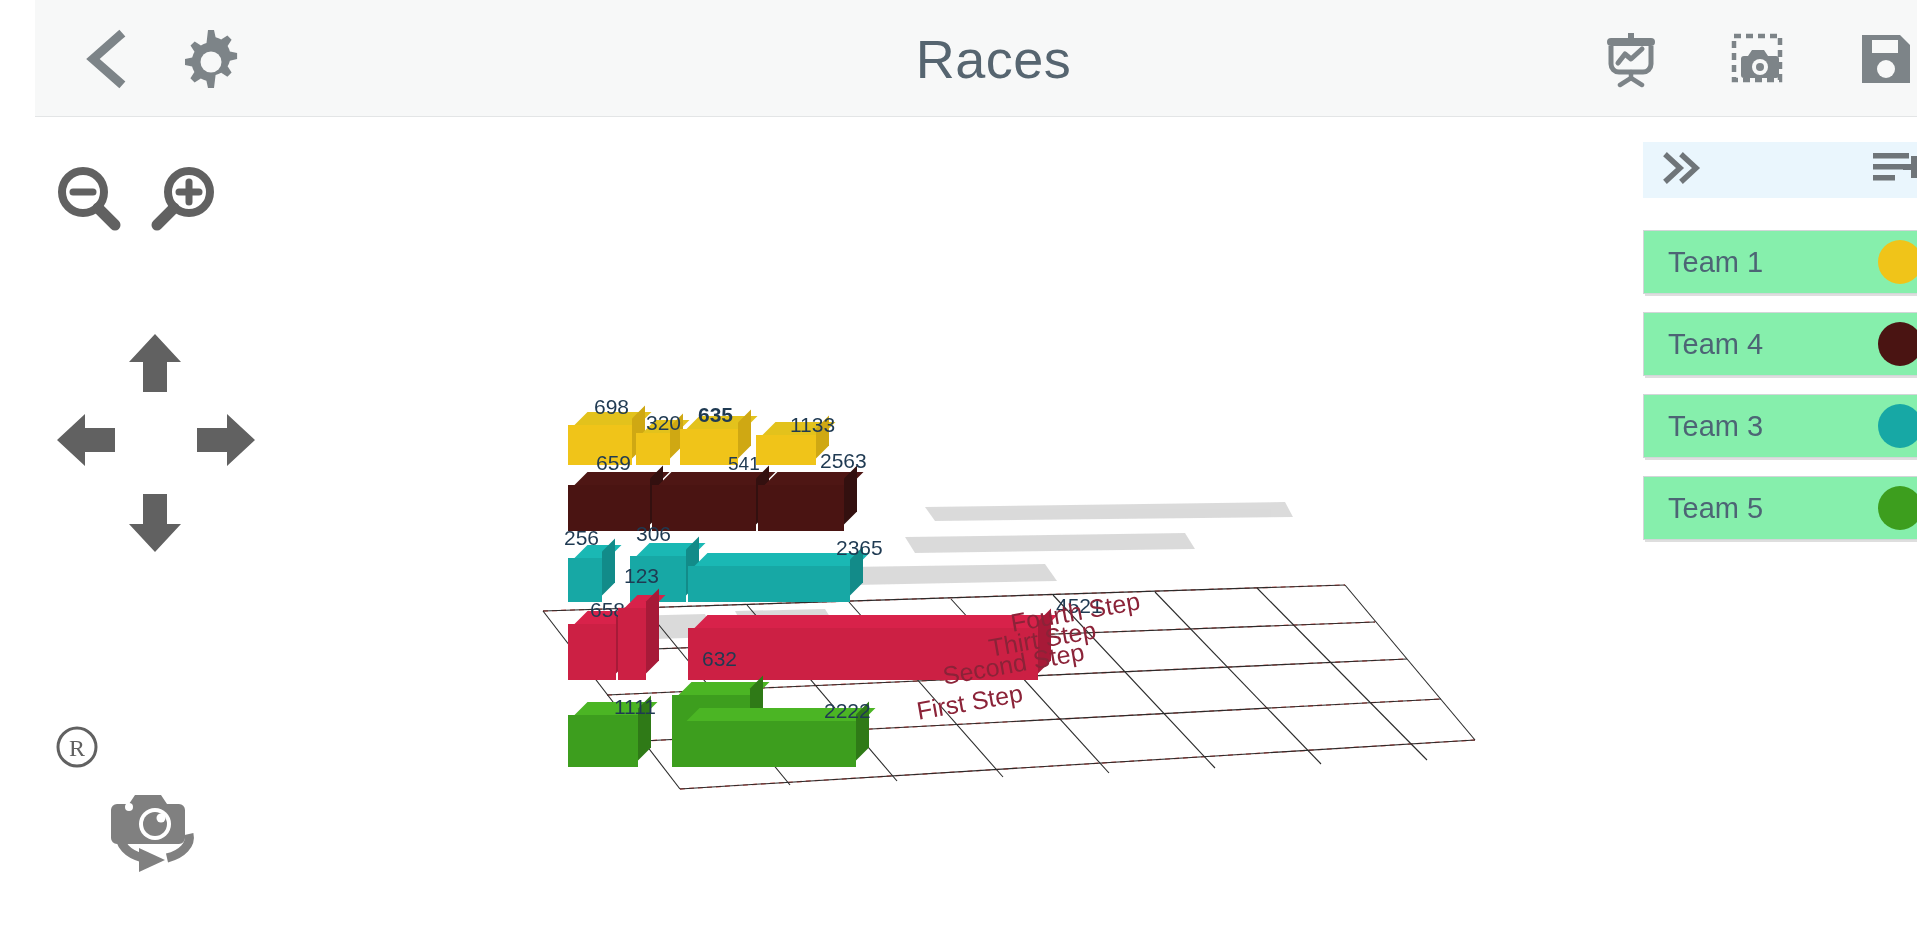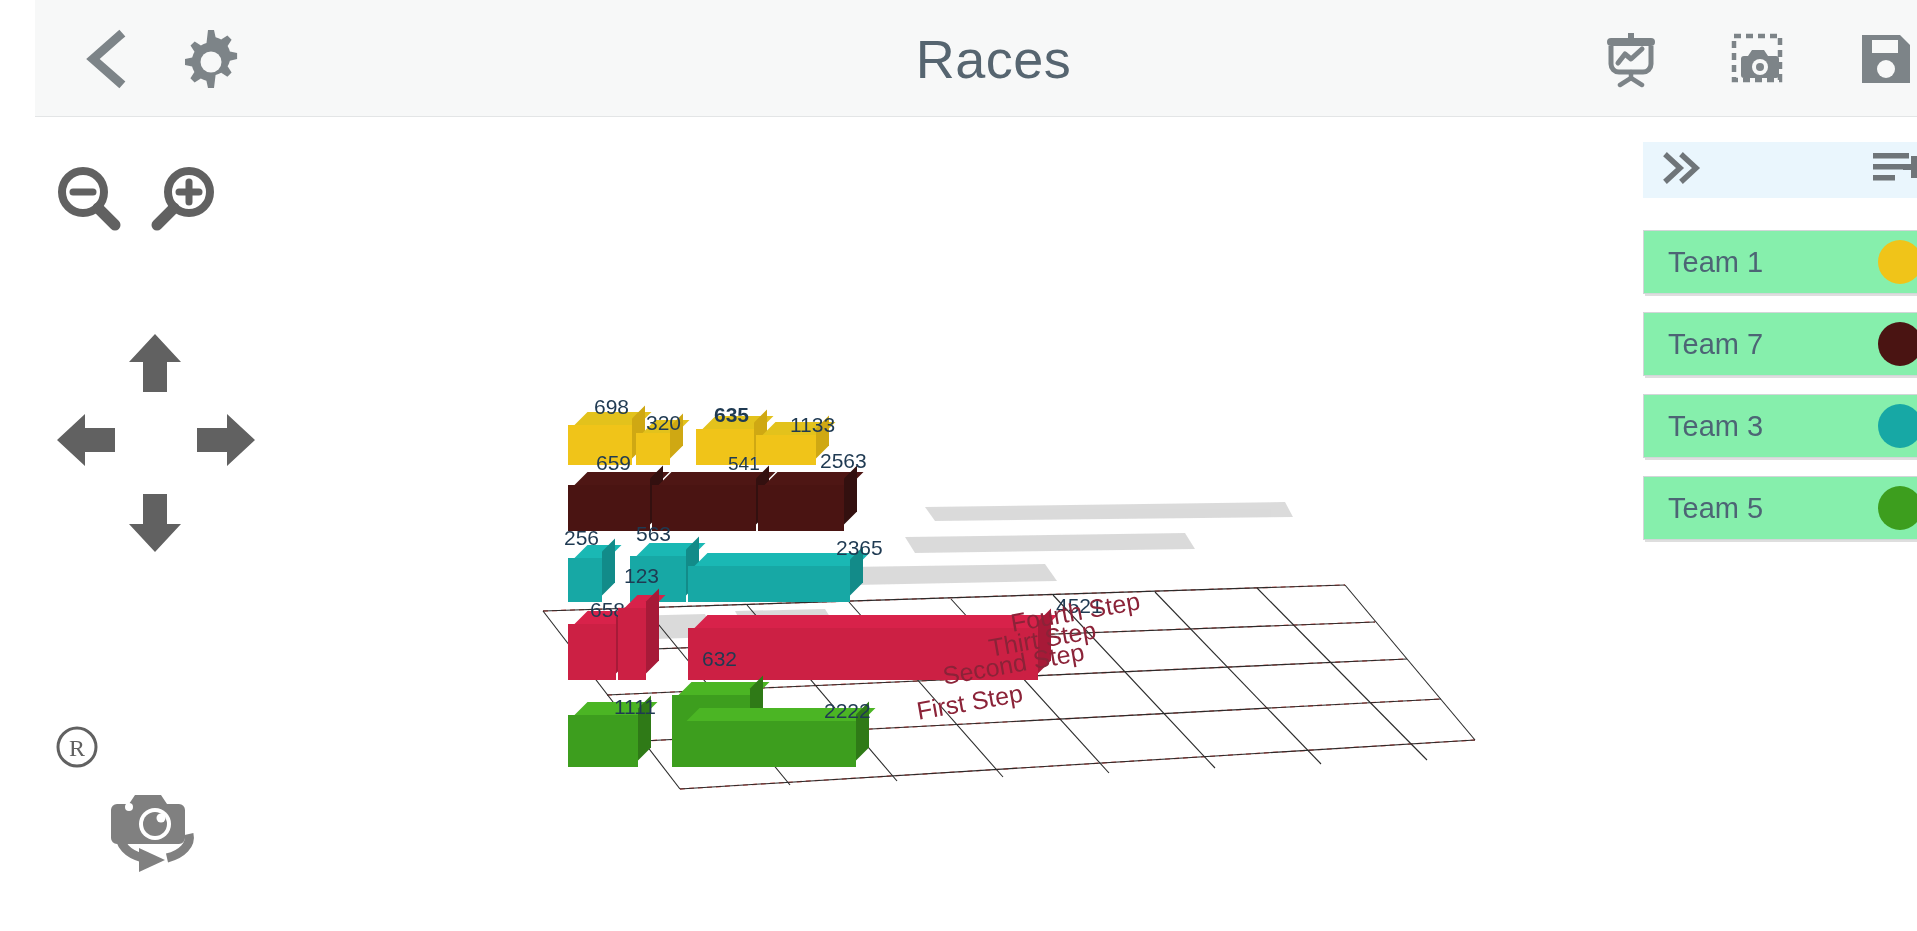--- a/index.html
+++ b/index.html
@@ -259,21 +259,21 @@
         <div class="face-side" style="left:64px; width:13px; height:40px; transform:translateY(-13px) skewY(-45deg); background:#CFA813;"></div>
         <div class="face-front" style="background:#F0C419;"></div>
         <span class="seg-label" style="left:26px; top:-30px;">698</span>
       </div>
       <div class="seg" style="left:68px; width:34px; height:32px;text-align:center;">
         <div class="face-top" style="height:13px; transform:translate(13px,-13px) skewX(-45deg); background:#E3C21C;"></div>
         <div class="face-side" style="left:34px; width:13px; height:32px; transform:translateY(-13px) skewY(-45deg); background:#CFA813;"></div>
         <div class="face-front" style="background:#F0C419;"></div>
         <span class="seg-label" style="left:10px; top:-22px;">320</span>
       </div>
-      <div class="seg" style="left:128px; width:58px; height:36px;font-weight:bold;">
+      <div class="seg" style="left:112px; width:58px; height:36px;font-weight:bold;">
         <div class="face-top" style="height:13px; transform:translate(13px,-13px) skewX(-45deg); background:#E3C21C;"></div>
         <div class="face-side" style="left:58px; width:13px; height:36px; transform:translateY(-13px) skewY(-45deg); background:#CFA813;"></div>
         <div class="face-front" style="background:#F0C419;"></div>
         <span class="seg-label" style="left:18px; top:-26px;">635</span>
       </div>
       <div class="seg" style="left:188px; width:60px; height:30px;">
         <div class="face-top" style="height:13px; transform:translate(13px,-13px) skewX(-45deg); background:#E3C21C;"></div>
         <div class="face-side" style="left:60px; width:13px; height:30px; transform:translateY(-13px) skewY(-45deg); background:#CFA813;"></div>
         <div class="face-front" style="background:#F0C419;"></div>
         <span class="seg-label" style="left:34px; top:-22px;">1133</span>
@@ -305,21 +305,21 @@
       <div class="seg" style="left:0px; width:34px; height:44px;border-radius:10px;">
         <div class="face-top" style="height:13px; transform:translate(13px,-13px) skewX(-45deg); background:#1AB8B4;"></div>
         <div class="face-side" style="left:34px; width:13px; height:44px; transform:translateY(-13px) skewY(-45deg); background:#128B89;"></div>
         <div class="face-front" style="background:#17A8A5;"></div>
         <span class="seg-label" style="left:-4px; top:-32px;">256</span>
       </div>
       <div class="seg" style="left:62px; width:56px; height:46px;">
         <div class="face-top" style="height:13px; transform:translate(13px,-13px) skewX(-45deg); background:#1AB8B4;"></div>
         <div class="face-side" style="left:56px; width:13px; height:46px; transform:translateY(-13px) skewY(-45deg); background:#128B89;"></div>
         <div class="face-front" style="background:#17A8A5;"></div>
-        <span class="seg-label" style="left:6px; top:-34px;">563</span>
+        <span class="seg-label" style="left:6px; top:-34px;">306</span>
       </div>
       <div class="seg" style="left:120px; width:162px; height:36px;">
         <div class="face-top" style="height:13px; transform:translate(13px,-13px) skewX(-45deg); background:#1AB8B4;"></div>
         <div class="face-side" style="left:162px; width:13px; height:36px; transform:translateY(-13px) skewY(-45deg); background:#128B89;"></div>
         <div class="face-front" style="background:#17A8A5;"></div>
         <span class="seg-label" style="left:148px; top:-30px;">2365</span>
       </div>
     </div>
 
     <div class="bar-row" style="left:283px; top:563px;">
@@ -388,21 +388,21 @@
         </svg>
       </span>
     </div>
 
     <div class="legend-list">
       <div class="legend-item">
         <span class="legend-name">Team 1</span>
         <span class="swatch" style="background:#F0C419;"></span>
       </div>
       <div class="legend-item">
-        <span class="legend-name">Team 7</span>
+        <span class="legend-name">Team 4</span>
         <span class="swatch" style="background:#4A1412;"></span>
       </div>
       <div class="legend-item">
         <span class="legend-name">Team 3</span>
         <span class="swatch" style="background:#17A8A5;"></span>
       </div>
       <div class="legend-item">
         <span class="legend-name">Team 5</span>
         <span class="swatch" style="background:#3D9E1E;"></span>
       </div>

